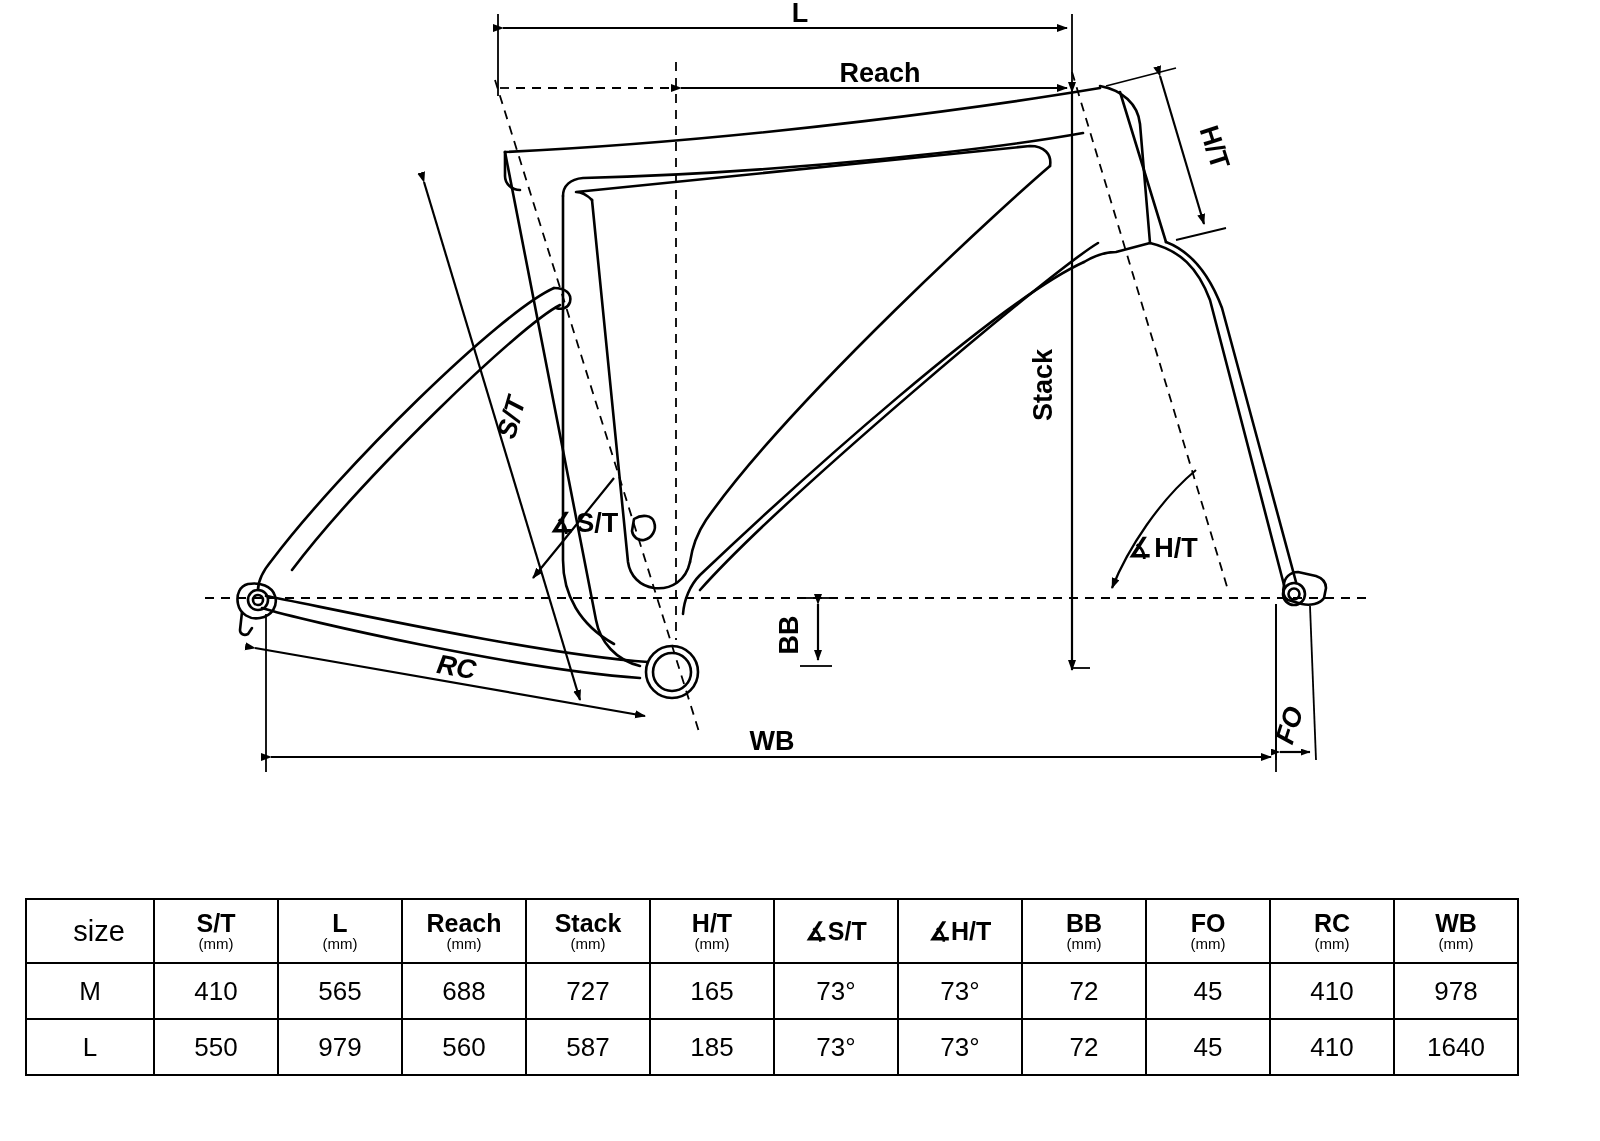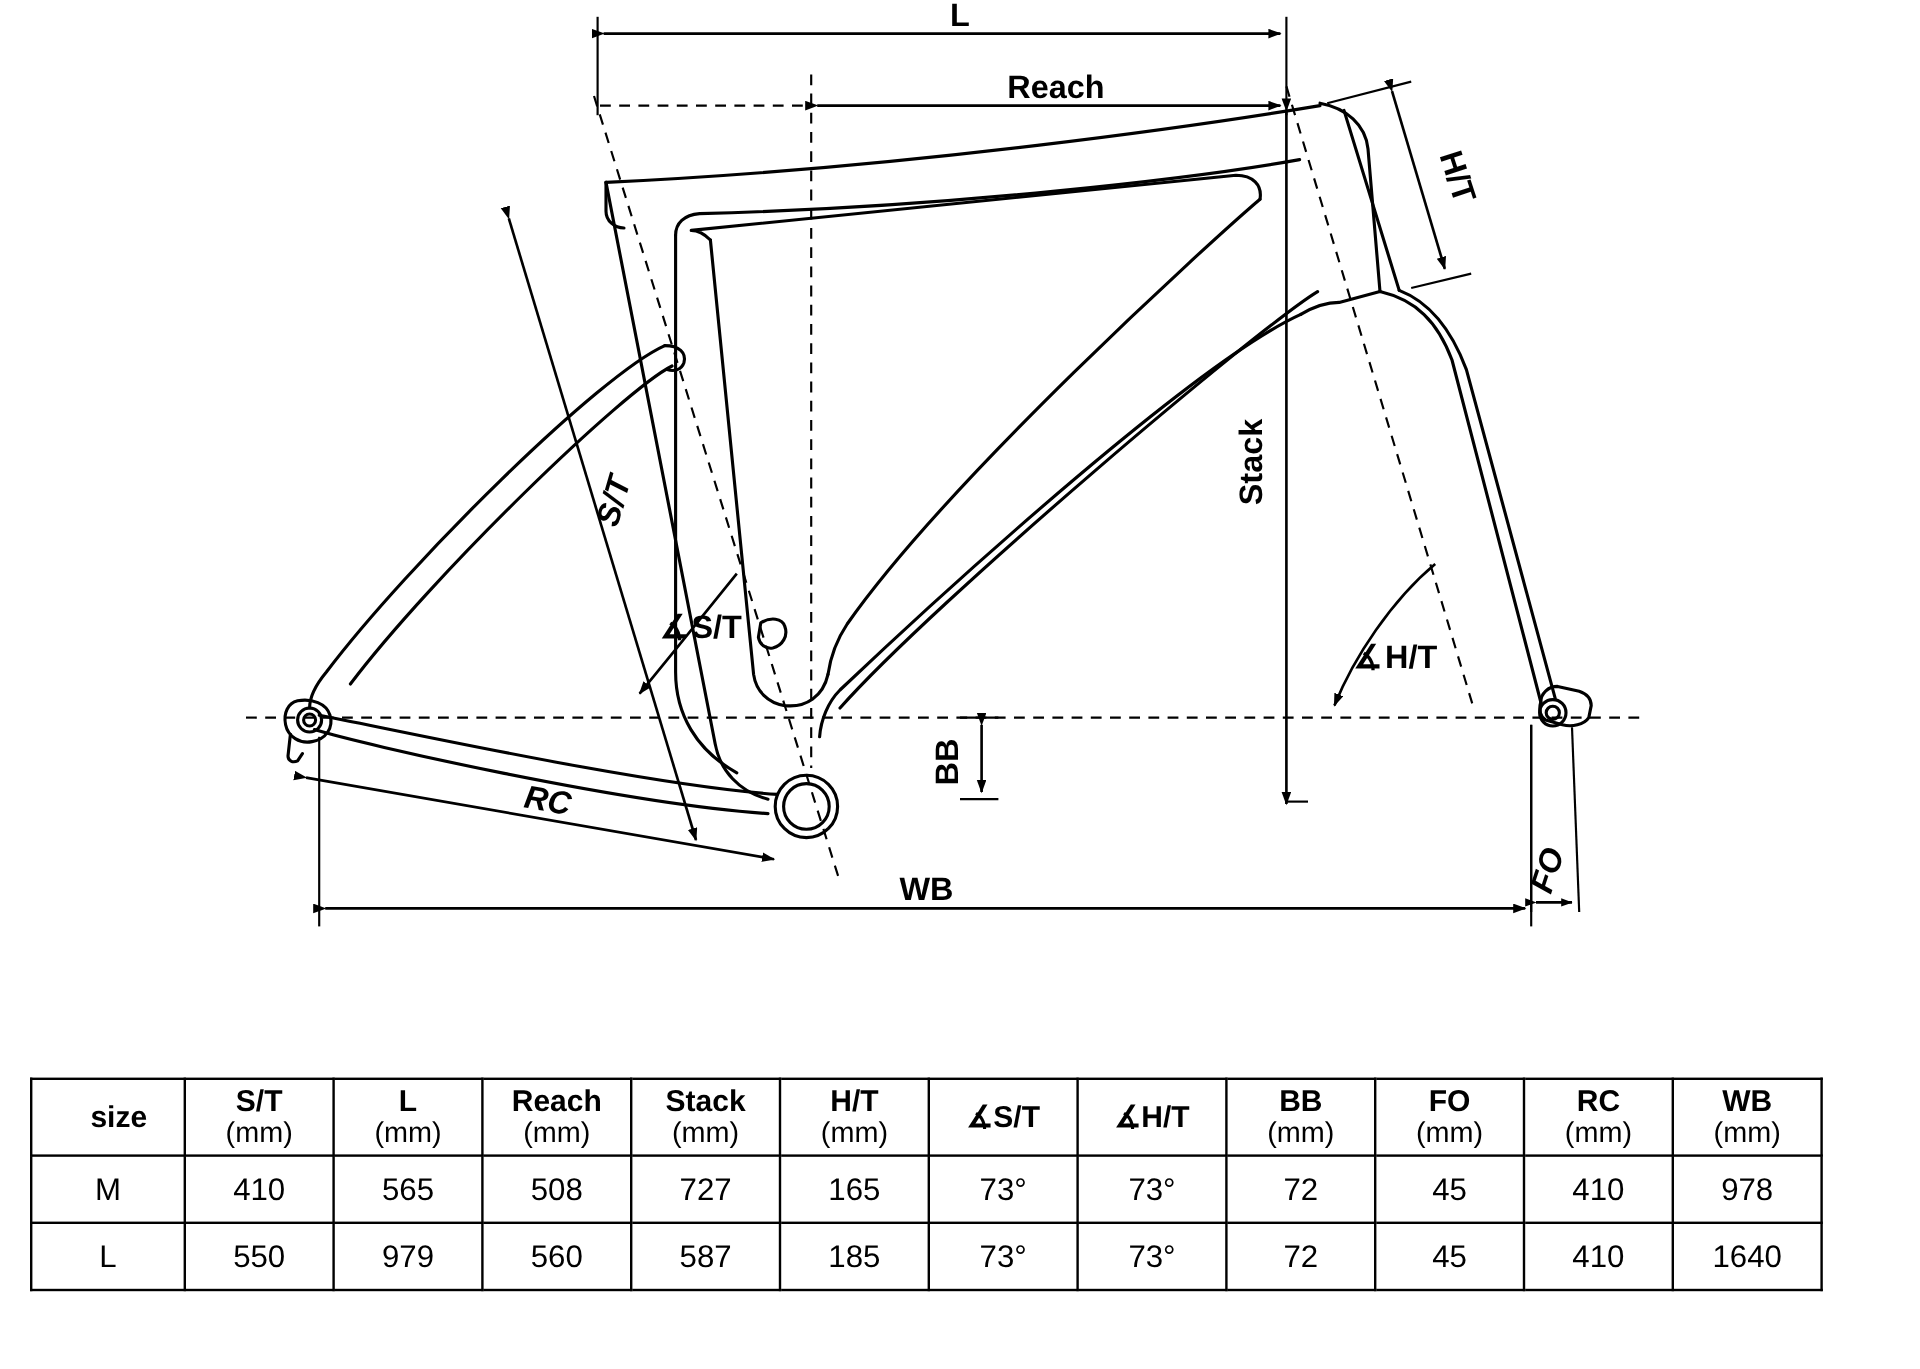--- a/index.html
+++ b/index.html
@@ -57,26 +57,26 @@
   }
   table.geo thead th {
     height: 58px;
     font-size: 25px;
     font-weight: bold;
     line-height: 1.05;
     padding: 2px 0;
   }
   table.geo thead th .unit {
     display: block;
-    font-size: 24px;
+    font-size: 15px;
     font-weight: normal;
   }
   table.geo thead th.size-head {
-    font-size: 25px;
-    font-weight: bold;
+    font-size: 29px;
+    font-weight: normal;
     padding-left: 18px;
   }
   table.geo tbody td {
     height: 52px;
     font-size: 26px;
     font-weight: normal;
   }
   table.geo col.c0 { width: 128px; }
   table.geo col.cN { width: 124px; }
 </style>
@@ -258,21 +258,21 @@
         <th><span>FO</span><span class="unit">(mm)</span></th>
         <th><span>RC</span><span class="unit">(mm)</span></th>
         <th><span>WB</span><span class="unit">(mm)</span></th>
       </tr>
     </thead>
     <tbody>
       <tr>
         <td>M</td>
         <td>410</td>
         <td>565</td>
-        <td>508</td>
+        <td>688</td>
         <td>727</td>
         <td>165</td>
         <td>73°</td>
         <td>73°</td>
         <td>72</td>
         <td>45</td>
         <td>410</td>
         <td>978</td>
       </tr>
       <tr>

